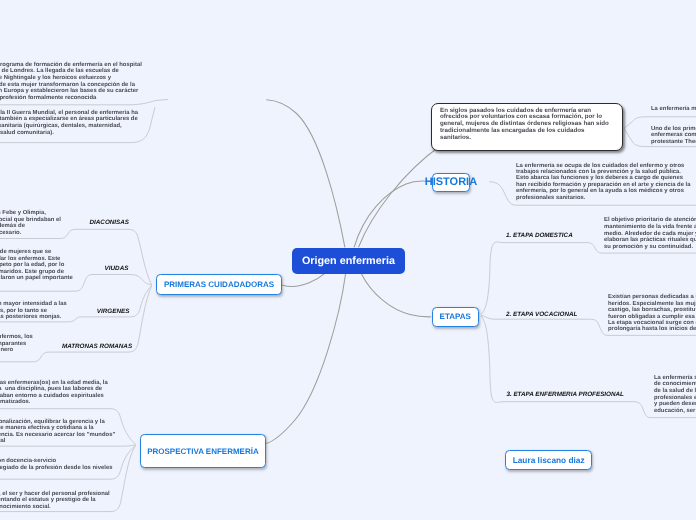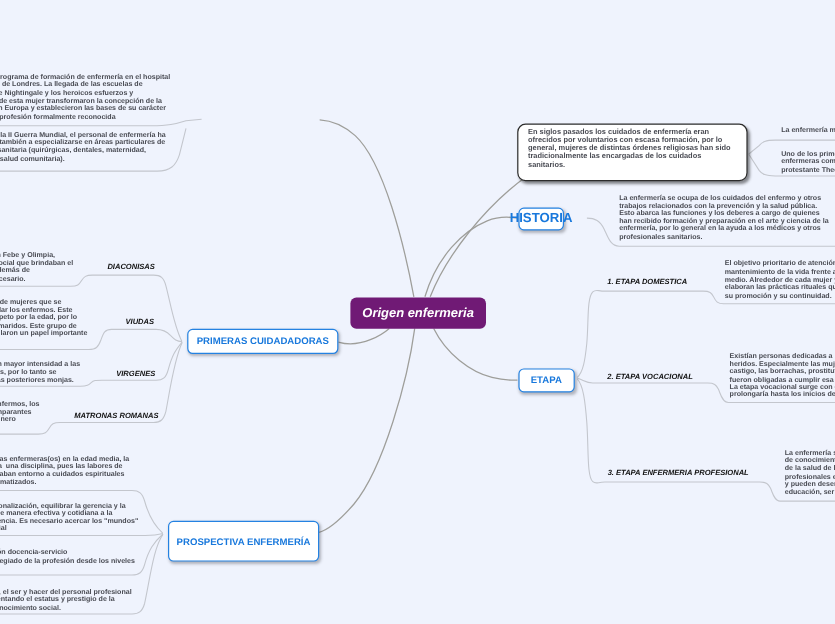--- a/index.html
+++ b/index.html
@@ -6,22 +6,22 @@
   body{width:696px;height:520px;overflow:hidden;background:#eff3fd;transform:translateZ(0);
        font-family:"Liberation Sans",sans-serif;position:relative;
        -webkit-font-smoothing:antialiased;text-rendering:geometricPrecision;}
   #canvas{position:absolute;left:0;top:0;width:696px;height:520px;overflow:hidden;}
   svg.links{position:absolute;left:0;top:0;width:696px;height:520px;}
   .node{position:absolute;box-sizing:border-box;background:#ffffff;
         border:1.7px solid #2482e2;border-radius:4.5px;color:#1878dc;
         font-weight:bold;display:flex;align-items:center;justify-content:center;
         text-align:center;white-space:nowrap;
         box-shadow:1px 1.5px 2.5px rgba(60,60,70,0.35);}
-  .central{background:#701a75;border:none;color:#fff;border-radius:5px;
-           box-shadow:none;font-style:italic;}
+  .central{background:#1d4ed8;border:none;color:#fff;border-radius:5px;
+           box-shadow:none;}
   .note{position:absolute;color:#4a4c54;font-size:5.9px;line-height:6.6px;
         font-weight:bold;white-space:pre;}
   .cap{position:absolute;font-style:italic;font-weight:bold;color:#111111;
        white-space:nowrap;font-size:6.3px;line-height:7px;}
   .framed{box-sizing:border-box;position:absolute;background:#fff;
           border:1.4px solid #2c2c2c;border-radius:7px;
           box-shadow:1.5px 2px 2.5px rgba(0,0,0,0.45);}
 </style>
 </head>
 <body>
@@ -68,23 +68,26 @@
 
   <div class="node" style="left:140.3px;top:434.2px;width:125.3px;height:34px;font-size:8px;">
     <span>PROSPECTIVA ENFERMERÍA</span>
   </div>
 
   <div class="node" style="left:431.9px;top:172.5px;width:38px;height:19.8px;font-size:11px;">
     <span>HISTORIA</span>
   </div>
 
   <div class="node" style="left:431.6px;top:306.7px;width:47.3px;height:20.3px;font-size:8px;">
-    <span>ETAPA</span>
+    <span>ETAPAS</span>
   </div>
 
+  <div class="node" style="left:505.3px;top:450.1px;width:86.7px;height:19.5px;font-size:8.3px;">
+    <span>Laura liscano diaz</span>
+  </div>
 
   <div class="cap" style="left:89.5px;top:218.9px;">DIACONISAS</div>
   <div class="cap" style="left:104.6px;top:265.1px;">VIUDAS</div>
   <div class="cap" style="left:96.8px;top:307.6px;">VIRGENES</div>
   <div class="cap" style="left:61.9px;top:343.4px;">MATRONAS ROMANAS</div>
   <div class="cap" style="left:506px;top:232.2px;">1. ETAPA DOMESTICA</div>
   <div class="cap" style="left:506.1px;top:310.5px;">2. ETAPA VOCACIONAL</div>
   <div class="cap" style="left:506.4px;top:390.8px;">3. ETAPA ENFERMERIA PROFESIONAL</div>
 
   <div class="note" style="left:-36.6px;top:61.8px;">Se funda el programa de formación de enfermería en el hospital

